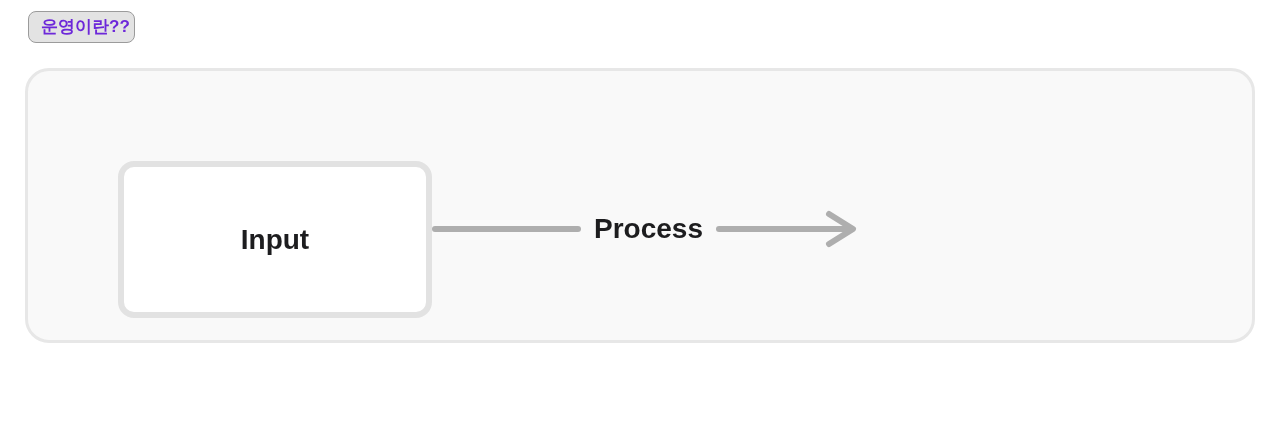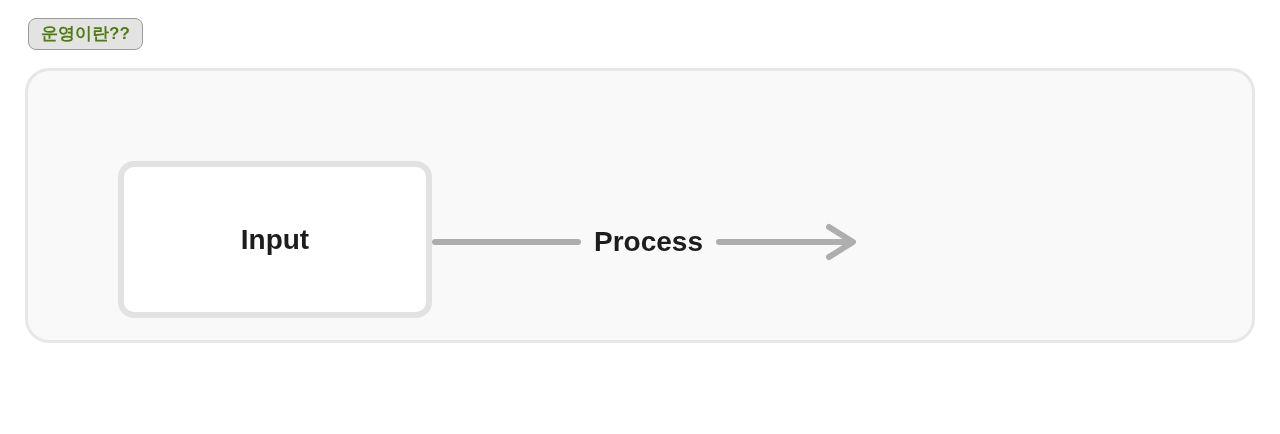--- a/index.html
+++ b/index.html
@@ -5,28 +5,28 @@
   * { margin: 0; padding: 0; box-sizing: border-box; }
   html, body {
     width: 1280px; height: 434px;
     background: #ffffff;
     font-family: "Liberation Sans", sans-serif;
     position: relative;
     overflow: hidden;
   }
   .badge {
     position: absolute;
-    left: 28px; top: 18px;
+    left: 28px; top: 11px;
     background: #e3e3e3;
     border: 1.5px solid #9b9b9b;
     border-radius: 8px;
-    padding: 3px 12px 4px 12px;
+    padding: 3px 4px 4px 12px;
     font-size: 17px;
     font-weight: 700;
-    color: #4d7c0f;
+    color: #6d28d9;
     letter-spacing: 0;
     white-space: nowrap;
   }
   .panel {
     position: absolute;
     left: 25px; top: 68px;
     width: 1230px; height: 275px;
     background: #f9f9f9;
     border: 3px solid #e7e7e7;
     border-radius: 24px;
@@ -42,21 +42,21 @@
     align-items: center;
     justify-content: center;
     font-size: 28px;
     font-weight: 700;
     color: #1d1d1f;
   }
   .node.input  { left: 90px; }
   .node.output { left: 828px; }
   .connector {
     position: absolute;
-    left: 404px; top: 141px;
+    left: 404px; top: 128px;
     width: 425px; height: 60px;
     display: flex;
     align-items: center;
     text-align: right;
   }
   .line {
     flex: 1;
     height: 6px;
     background: #aeaeae;
     border-radius: 3px;

